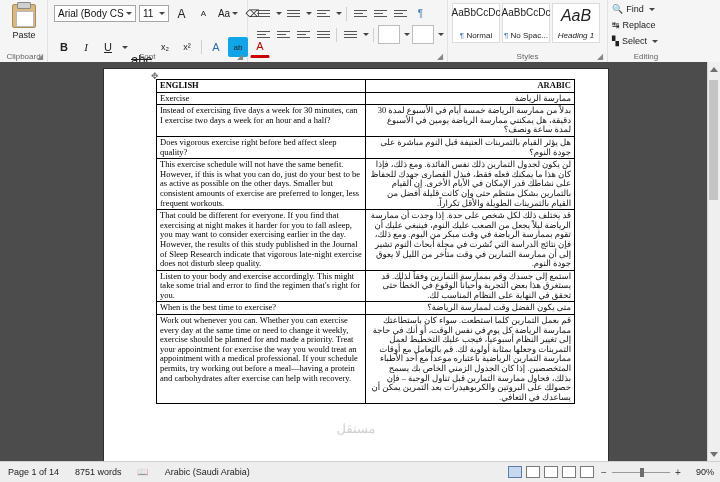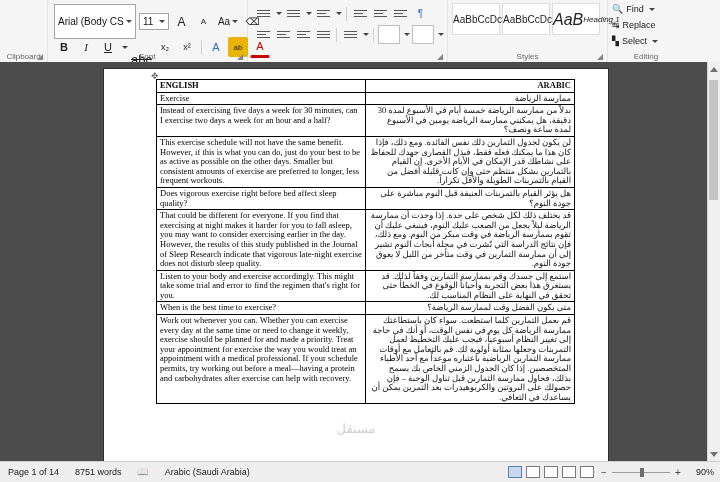--- a/index.html
+++ b/index.html
@@ -44,21 +44,21 @@
   .paste-txt{font-size:9px;color:#222;margin-top:2px;}
   .caret{
     display:inline-block;width:0;height:0;border-left:3px solid transparent;
     border-right:3px solid transparent;border-top:3px solid #444;margin-left:2px;
     vertical-align:middle;
   }
   
   .g-font{width:200px;}
   .fontrow1{position:absolute;left:6px;top:4px;display:flex;align-items:center;gap:3px;}
   .fname{
-    width:82px;height:35px;background:#fff;border:1px solid #a6a6a6;
+    width:82px;height:17px;background:#fff;border:1px solid #a6a6a6;
     font-size:10px;line-height:17px;padding:0 3px;box-sizing:border-box;
     display:flex;align-items:center;justify-content:space-between;
   }
   .fsize{
     width:30px;height:17px;background:#fff;border:1px solid #a6a6a6;
     font-size:10px;line-height:17px;padding:0 3px;box-sizing:border-box;
     display:flex;align-items:center;justify-content:space-between;
   }
   .ibtn{
     min-width:17px;height:17px;display:inline-flex;align-items:center;justify-content:center;
@@ -77,23 +77,23 @@
     display:flex;flex-direction:column;justify-content:center;align-items:flex-start;
     padding-left:2px;box-sizing:border-box;
   }
   .pico i{display:block;height:1px;background:#555;margin:1px 0;}
   .pico i.a{width:13px;}
   .pico i.b{width:9px;}
   .bigbox{width:20px;height:17px;border:1px solid #bdbdbd;background:#fff;}
   
   .g-styles{width:160px;}
   .stylebox{
-    position:absolute;top:3px;height:32px;width:48px;background:#fff;
+    position:absolute;top:3px;height:40px;width:48px;background:#fff;
     border:1px solid #dcdcdc;box-sizing:border-box;
-    display:flex;flex-direction:row;align-items:center;justify-content:space-between;
+    display:flex;flex-direction:column;align-items:center;justify-content:space-between;
     padding:3px 0 2px 0;
   }
   .sb-prev{font-size:10px;color:#222;font-weight:normal;}
   .sb-name{font-size:8px;color:#222;white-space:nowrap;}
   .pilcrow{color:#4a7ebb;font-size:8px;}
   
   .g-edit{width:76px;border-right:none;}
   .erow{position:absolute;left:4px;display:flex;align-items:center;gap:3px;font-size:9px;color:#222;}
   .erow.e1{top:4px;}
   .erow.e2{top:20px;}
@@ -158,20 +158,24 @@
   .varrow.dn{bottom:5px;border-top:5px solid #707070;}
 </style>
 </head>
 <body>
 
 <div class="app">
 
   <div class="ribbon">
 
     <div class="rgroup g-clip">
+      <div class="paste">
+        <div class="paste-ic"></div>
+        <div class="paste-txt">Paste</div>
+      </div>
       <div class="glabel">Clipboard</div>
       <div class="dlg">◢</div>
     </div>
 
     <div class="rgroup g-font">
       <div class="fontrow1">
         <div class="fname">
           <span>Arial (Body CS</span>
           <span class="caret"></span>
         </div>
@@ -210,21 +214,21 @@
         <div class="ibtn" style="font-size:9px;">
           <span>x₂</span>
         </div>
         <div class="ibtn" style="font-size:9px;">
           <span>x²</span>
         </div>
         <span class="sep"></span>
         <div class="ibtn" style="color:#2b6cb0;">
           <span>A</span>
         </div>
-        <div class="ibtn" style="background:#eab308;font-size:8px;">
+        <div class="ibtn" style="background:#0ea5e9;font-size:8px;">
           <span>ab</span>
         </div>
         <div class="ibtn" style="color:#c00;border-bottom:3px solid #c00;">
           <span>A</span>
         </div>
       </div>
       <div class="glabel">Font</div>
       <div class="dlg">◢</div>
     </div>
 
@@ -361,26 +365,26 @@
           </tr>
           <tr>
             <td class="en bold">Exercise</td>
             <td class="ar bold">ممارسة الرياضة</td>
           </tr>
           <tr>
             <td class="en bold">Instead of exercising five days a week for 30 minutes, can I exercise two days a week for an hour and a half?</td>
             <td class="ar bold">بدلاً من ممارسة الرياضة خمسة أيام في الأسبوع لمدة 30 دقيقة، هل يمكنني ممارسة الرياضة يومين في الأسبوع لمدة ساعة ونصف؟</td>
           </tr>
           <tr>
+            <td class="en bold">Does vigorous exercise right before bed affect sleep quality?</td>
+            <td class="ar">هل يؤثر القيام بالتمرينات العنيفة قبل النوم مباشرة على جودة النوم؟</td>
+          </tr>
+          <tr>
             <td class="en">This exercise schedule will not have the same benefit. However, if this is what you can do, just do your best to be as active as possible on the other days. Smaller but consistent amounts of exercise are preferred to longer, less frequent workouts.</td>
             <td class="ar">لن يكون لجدول التمارين ذلك نفس الفائدة. ومع ذلك، فإذا كان هذا ما يمكنك فعله فقط، فبذل القصارى جهدك للحفاظ على نشاطك قدر الإمكان في الأيام الأخرى. إن القيام بالتمارين بشكل منتظم حتى وإن كانت قليلة أفضل من القيام بالتمرينات الطويلة والأقل تكراراً.</td>
-          </tr>
-          <tr>
-            <td class="en bold">Does vigorous exercise right before bed affect sleep quality?</td>
-            <td class="ar">هل يؤثر القيام بالتمرينات العنيفة قبل النوم مباشرة على جودة النوم؟</td>
           </tr>
           <tr>
             <td class="en">That could be different for everyone. If you find that exercising at night makes it harder for you to fall asleep, you may want to consider exercising earlier in the day. However, the results of this study published in the Journal of Sleep Research indicate that vigorous late-night exercise does not disturb sleep quality.</td>
             <td class="ar">قد يختلف ذلك لكل شخص على حدة. إذا وجدت أن ممارسة الرياضة ليلاً يجعل من الصعب عليك النوم، فينبغي عليك أن تقوم بممارسة الرياضة في وقت مبكر من اليوم. ومع ذلك، فإن نتائج الدراسة التي نُشرت في مجلة أبحاث النوم تشير إلى أن ممارسة التمارين في وقت متأخر من الليل لا يعوق جودة النوم.</td>
           </tr>
           <tr>
             <td class="en">Listen to your body and exercise accordingly. This might take some trial and error to find the regimen that's right for you.</td>
             <td class="ar">استمع إلى جسدك وقم بممارسة التمارين وفقاً لذلك. قد يستغرق هذا بعض التجربة وأحياناً الوقوع في الخطأ حتى تحقق في النهاية على النظام المناسب لك.</td>
           </tr>
           <tr>

